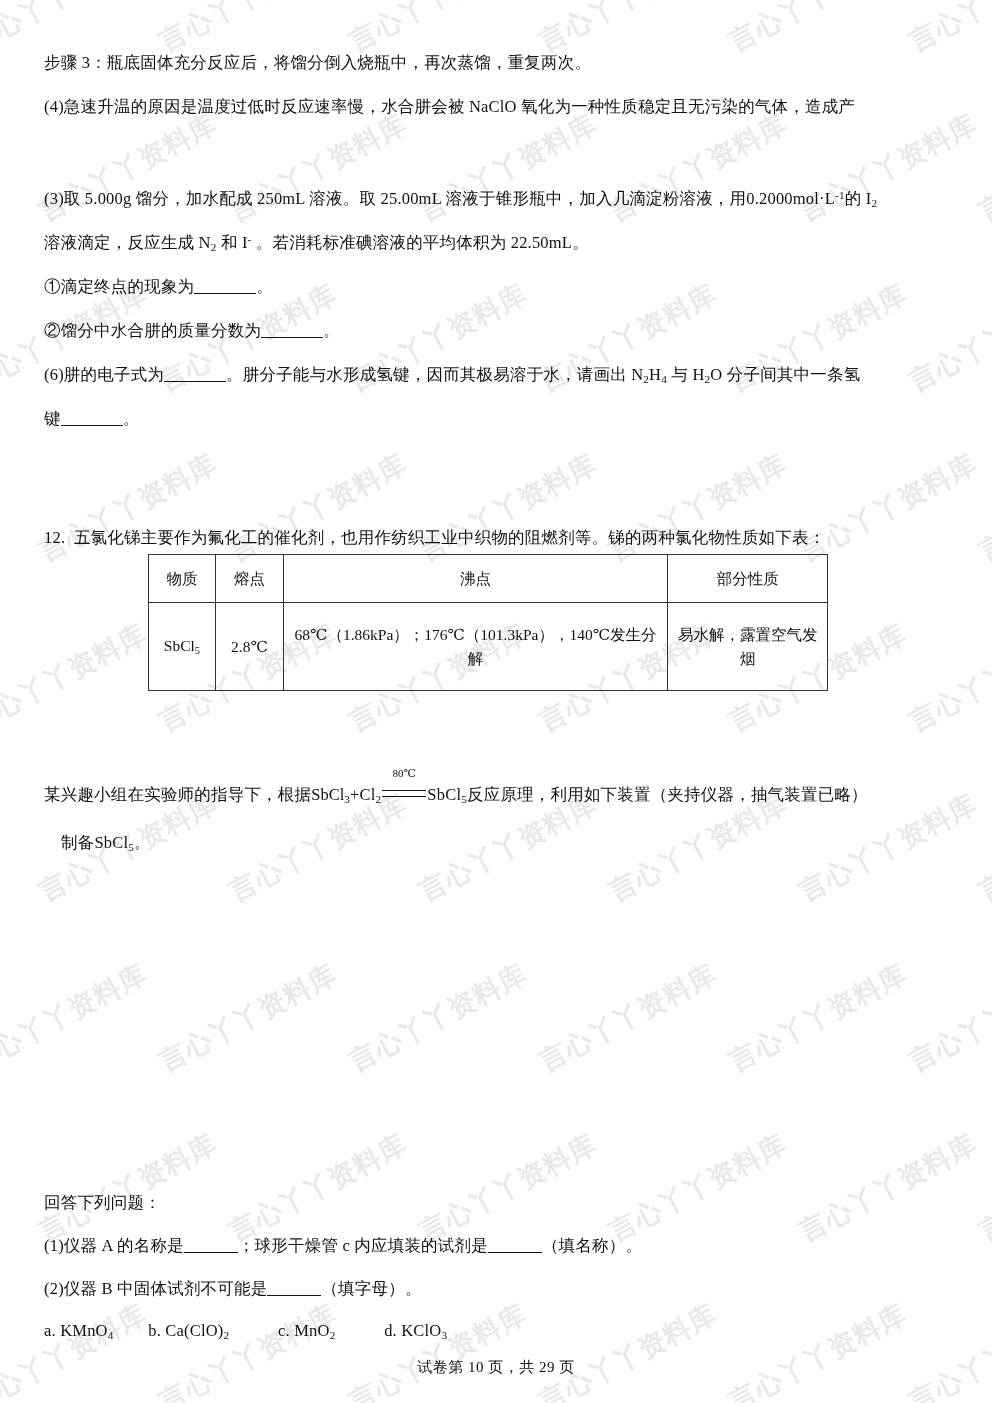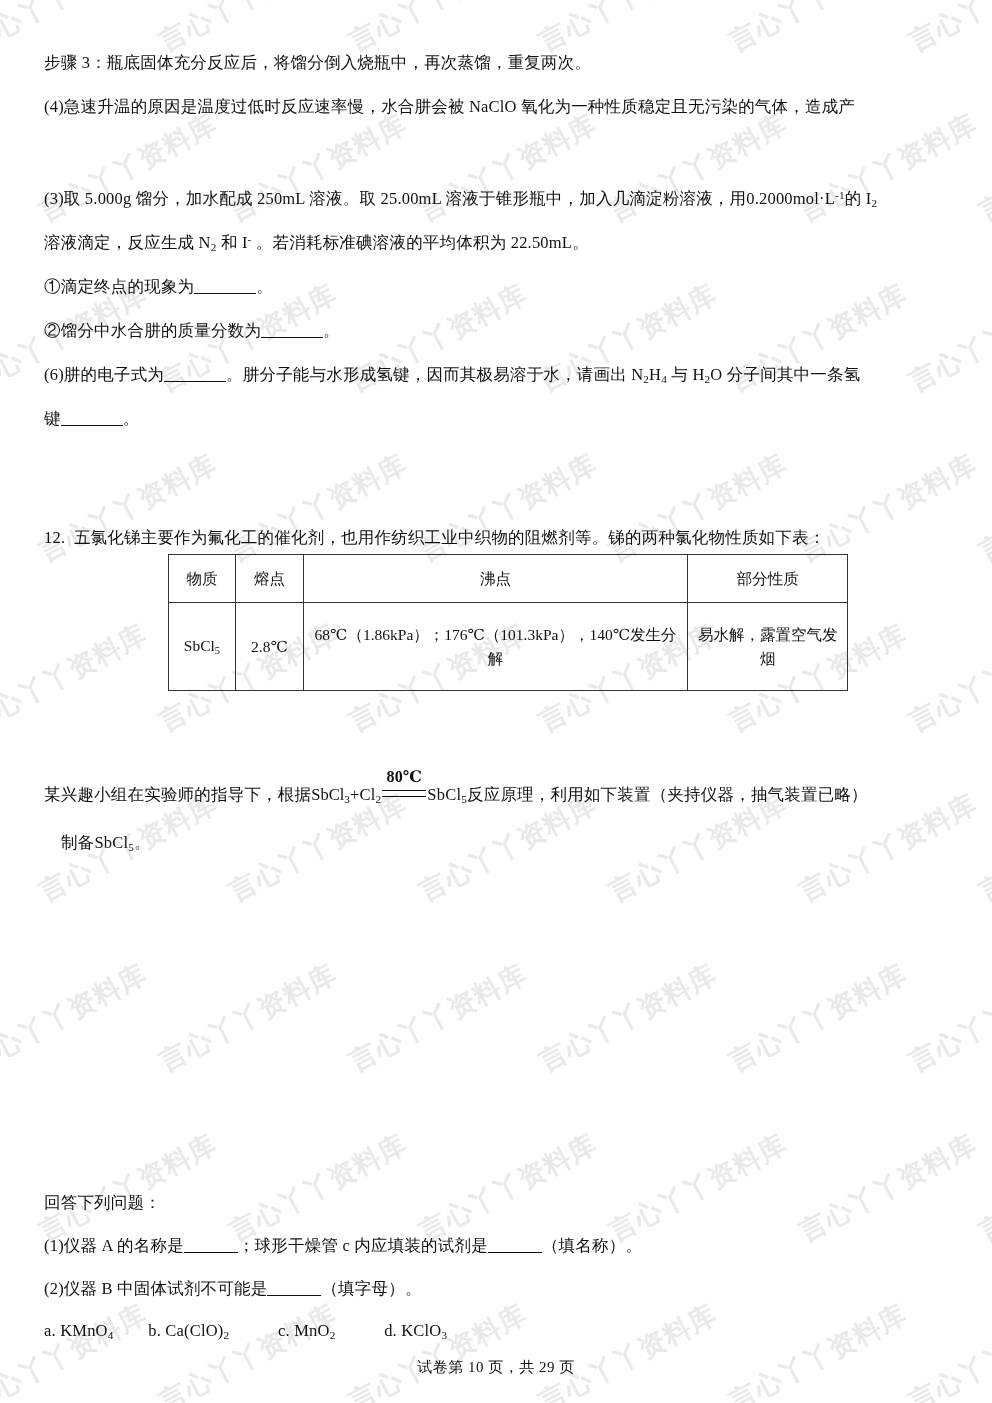--- a/index.html
+++ b/index.html
@@ -37,39 +37,38 @@
   sup { font-size:.68em; vertical-align:0.45em; }
   .blank { display:inline-block; border-bottom:1.3px solid #111; vertical-align:-2px; }
   .b60{width:62px}.b52{width:54px}.b70{width:72px}
   .tight { letter-spacing:0; }
 
   
   #props-table {
     position:absolute; left:148px; top:554px; width:680px;
     border-collapse:collapse;
     font-size:15.5px;
-    margin-left:20px;
   }
   #props-table td, #props-table th {
     border:1.2px solid #333;
     text-align:center;
     font-weight:normal;
     padding:4px 6px;
     line-height:1.5;
   }
   #props-table tr.hdr td { height:48px; }
   #props-table tr.r1 td { height:62px; }
   #props-table tr.r2 td { height:88px; }
   .c0{width:67px}.c1{width:68px}.c2{width:385px}.c3{width:160px}
 
   
   .eqwrap { display:inline-block; position:relative; vertical-align:baseline; }
   .eqtop {
     position:absolute; left:50%; transform:translateX(-50%);
-    top:-17px; font-size:16px; white-space:nowrap;font-weight:bold;
+    top:-17px; font-size:11px; white-space:nowrap;
   }
   .eqbars {
     display:inline-block; width:44px; height:7px;
     border-top:1.2px solid #111; border-bottom:1.2px solid #111;
     vertical-align:3px; margin:0 1px;
   }
 
   
   #diagram { position:absolute; left:0px; top:870px; width:992px; height:300px; }
   #diagram svg { display:block; }

